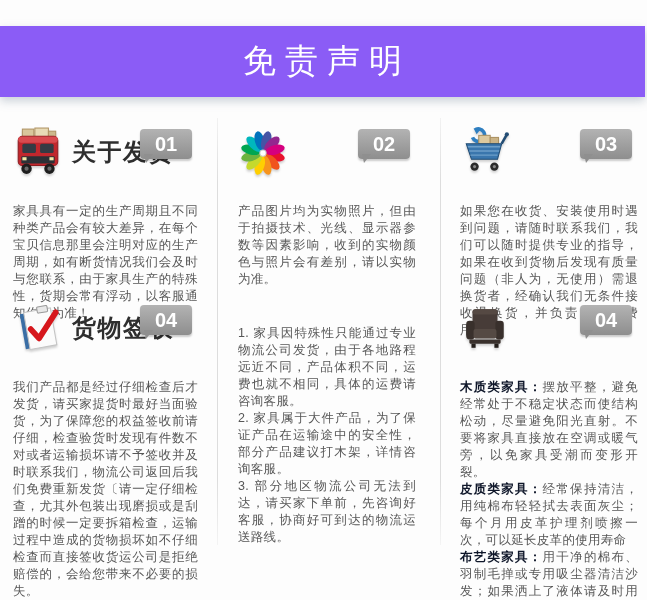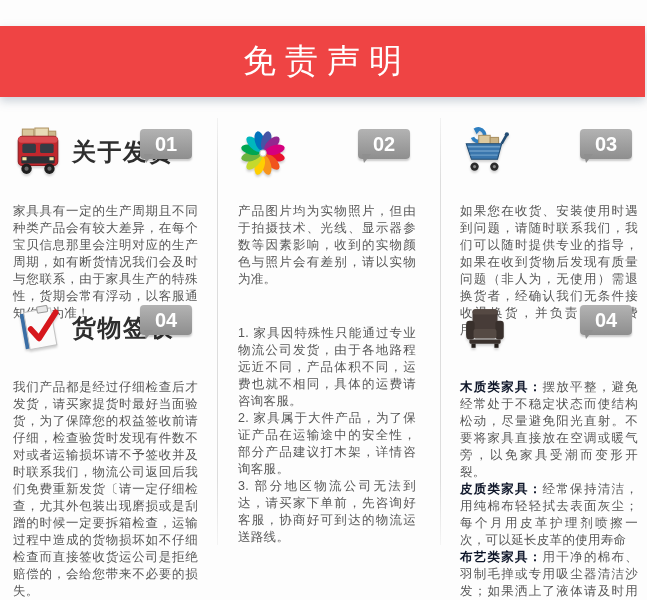--- a/index.html
+++ b/index.html
@@ -67,21 +67,21 @@
     font-size:12.5px; line-height:17px; color:#575757;
     text-align:justify; letter-spacing:.3px;
   }
   .body p b { color:#0f172a; }
 </style>
 </head>
 <body>
 
 <div class="page">
 
-  <div class="banner" id="banner" style="background: #ef4444;">
+  <div class="banner" id="banner" style="background: #8b5cf6;">
     <h1 style="color: rgb(255, 255, 255);">免责声明</h1>
   </div>
 
   <div class="divider d1"></div>
   <div class="divider d2"></div>
 
   <section class="card c0">
     <header>
       <span class="icon">
         <svg viewBox="0 0 48 48">

